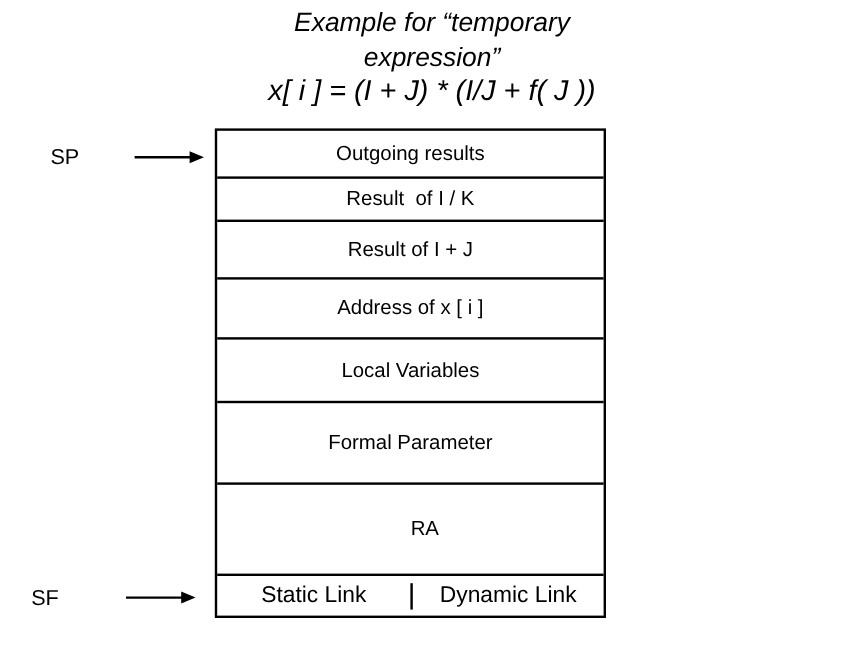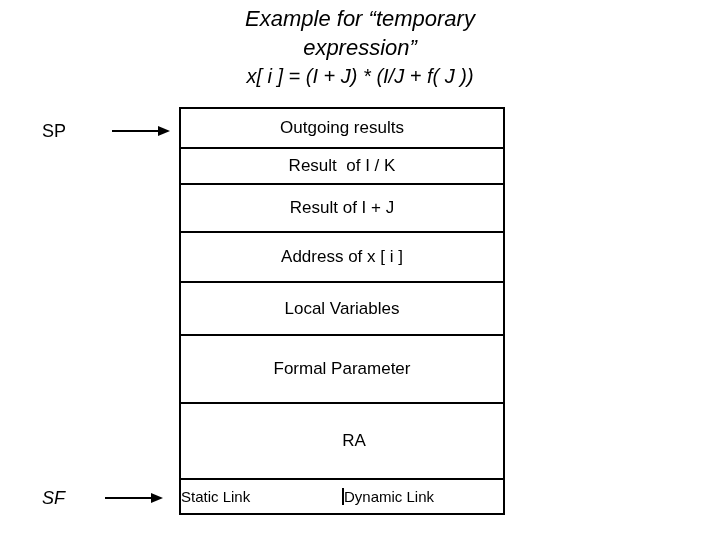--- a/index.html
+++ b/index.html
@@ -24,32 +24,32 @@
     text-align: center;
     font-style: italic;
   }
   .title-line {
     font-size: 22px;
     line-height: 29px;
     font-weight: 400;
     white-space: pre;
   }
   .formula-line {
-    font-size: 20px;
+    font-size: 24px;
     line-height: 28px;
     white-space: pre;
   }
   .pointer-label {
     position: absolute;
     font-size: 18px;
     line-height: 22px;
     white-space: pre;
   }
   .sp-label { left: 42px; top: 120px; }
-  .sf-label { left: 42px; top: 487px; font-style: italic; }
+  .sf-label { left: 26px; top: 487px; }
   .pointer-arrow {
     position: absolute;
     width: 58px;
     height: 12px;
   }
   .sp-arrow { left: 112px; top: 125px; }
   .sf-arrow { left: 105px; top: 492px; }
   .stack-table {
     position: absolute;
     left: 179px;
@@ -81,21 +81,22 @@
   .stack-row-bottom {
     flex: 1 1 auto;
     display: flex;
     flex-direction: row;
     border-bottom: none;
   }
   .bottom-cell {
     box-sizing: border-box;
     display: flex;
     align-items: center;
-    font-size: 15px;
+    justify-content: center;
+    font-size: 19px;
     white-space: pre;
   }
   .bottom-cell-left {
     width: 163px;
     border-right: 2px solid #000000;
   }
   .bottom-cell-right {
     flex: 1 1 auto;
   }
 </style>

